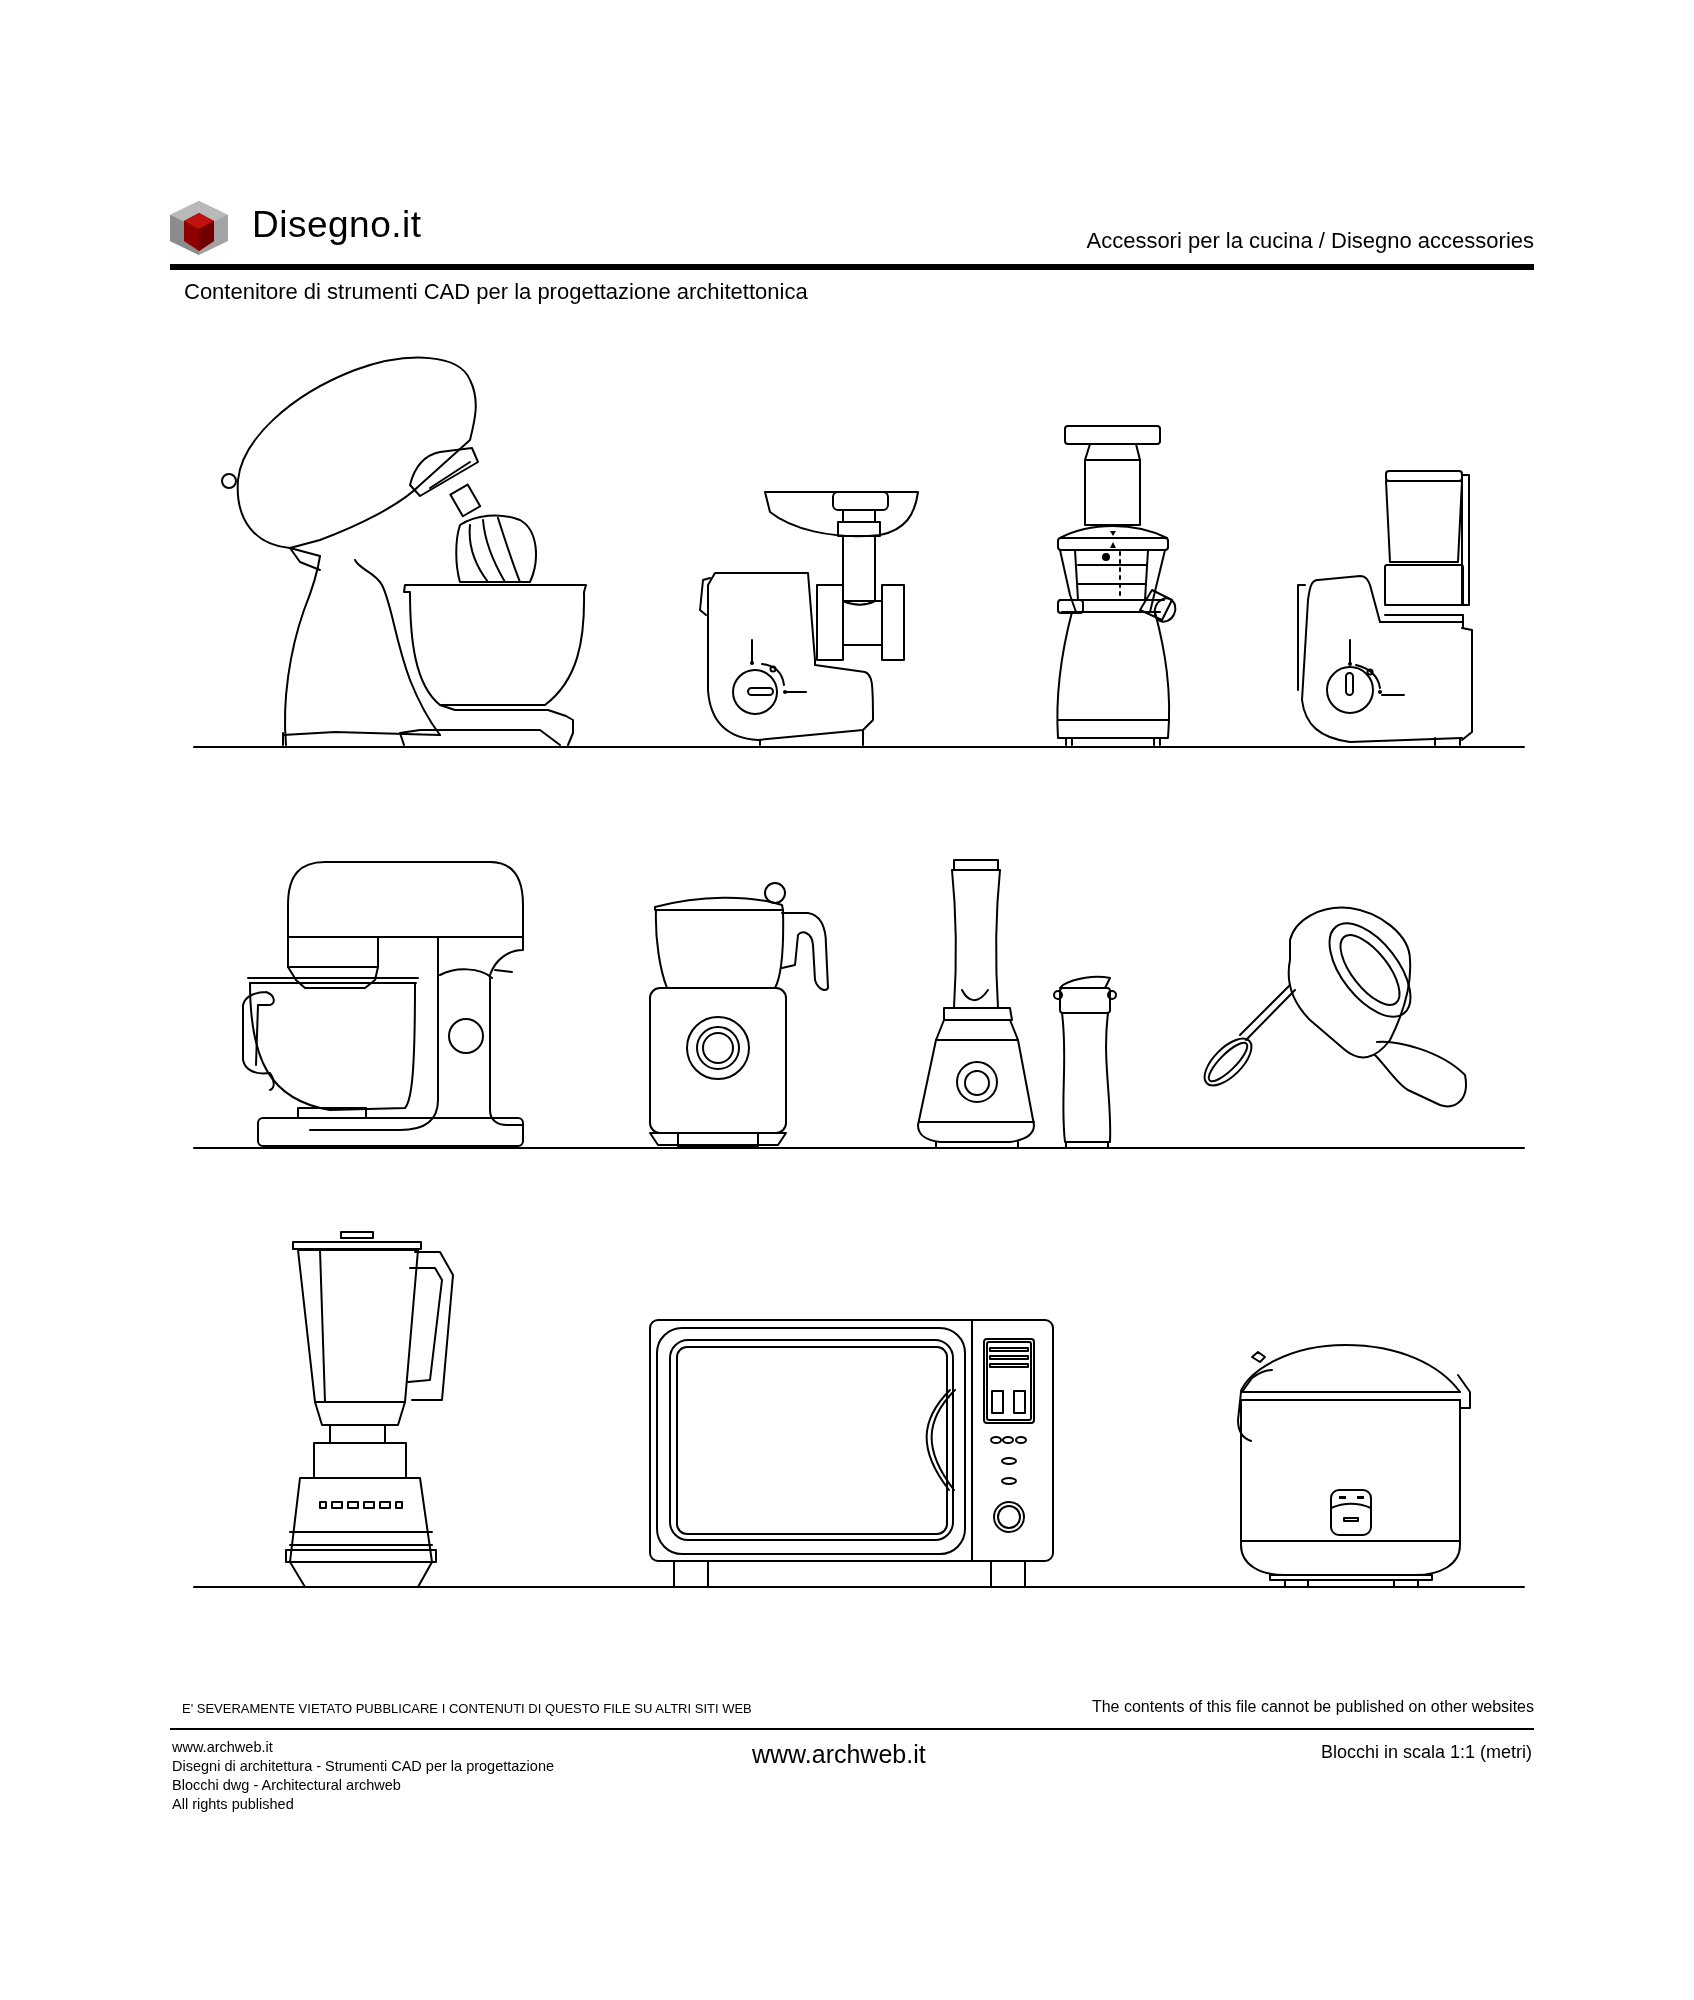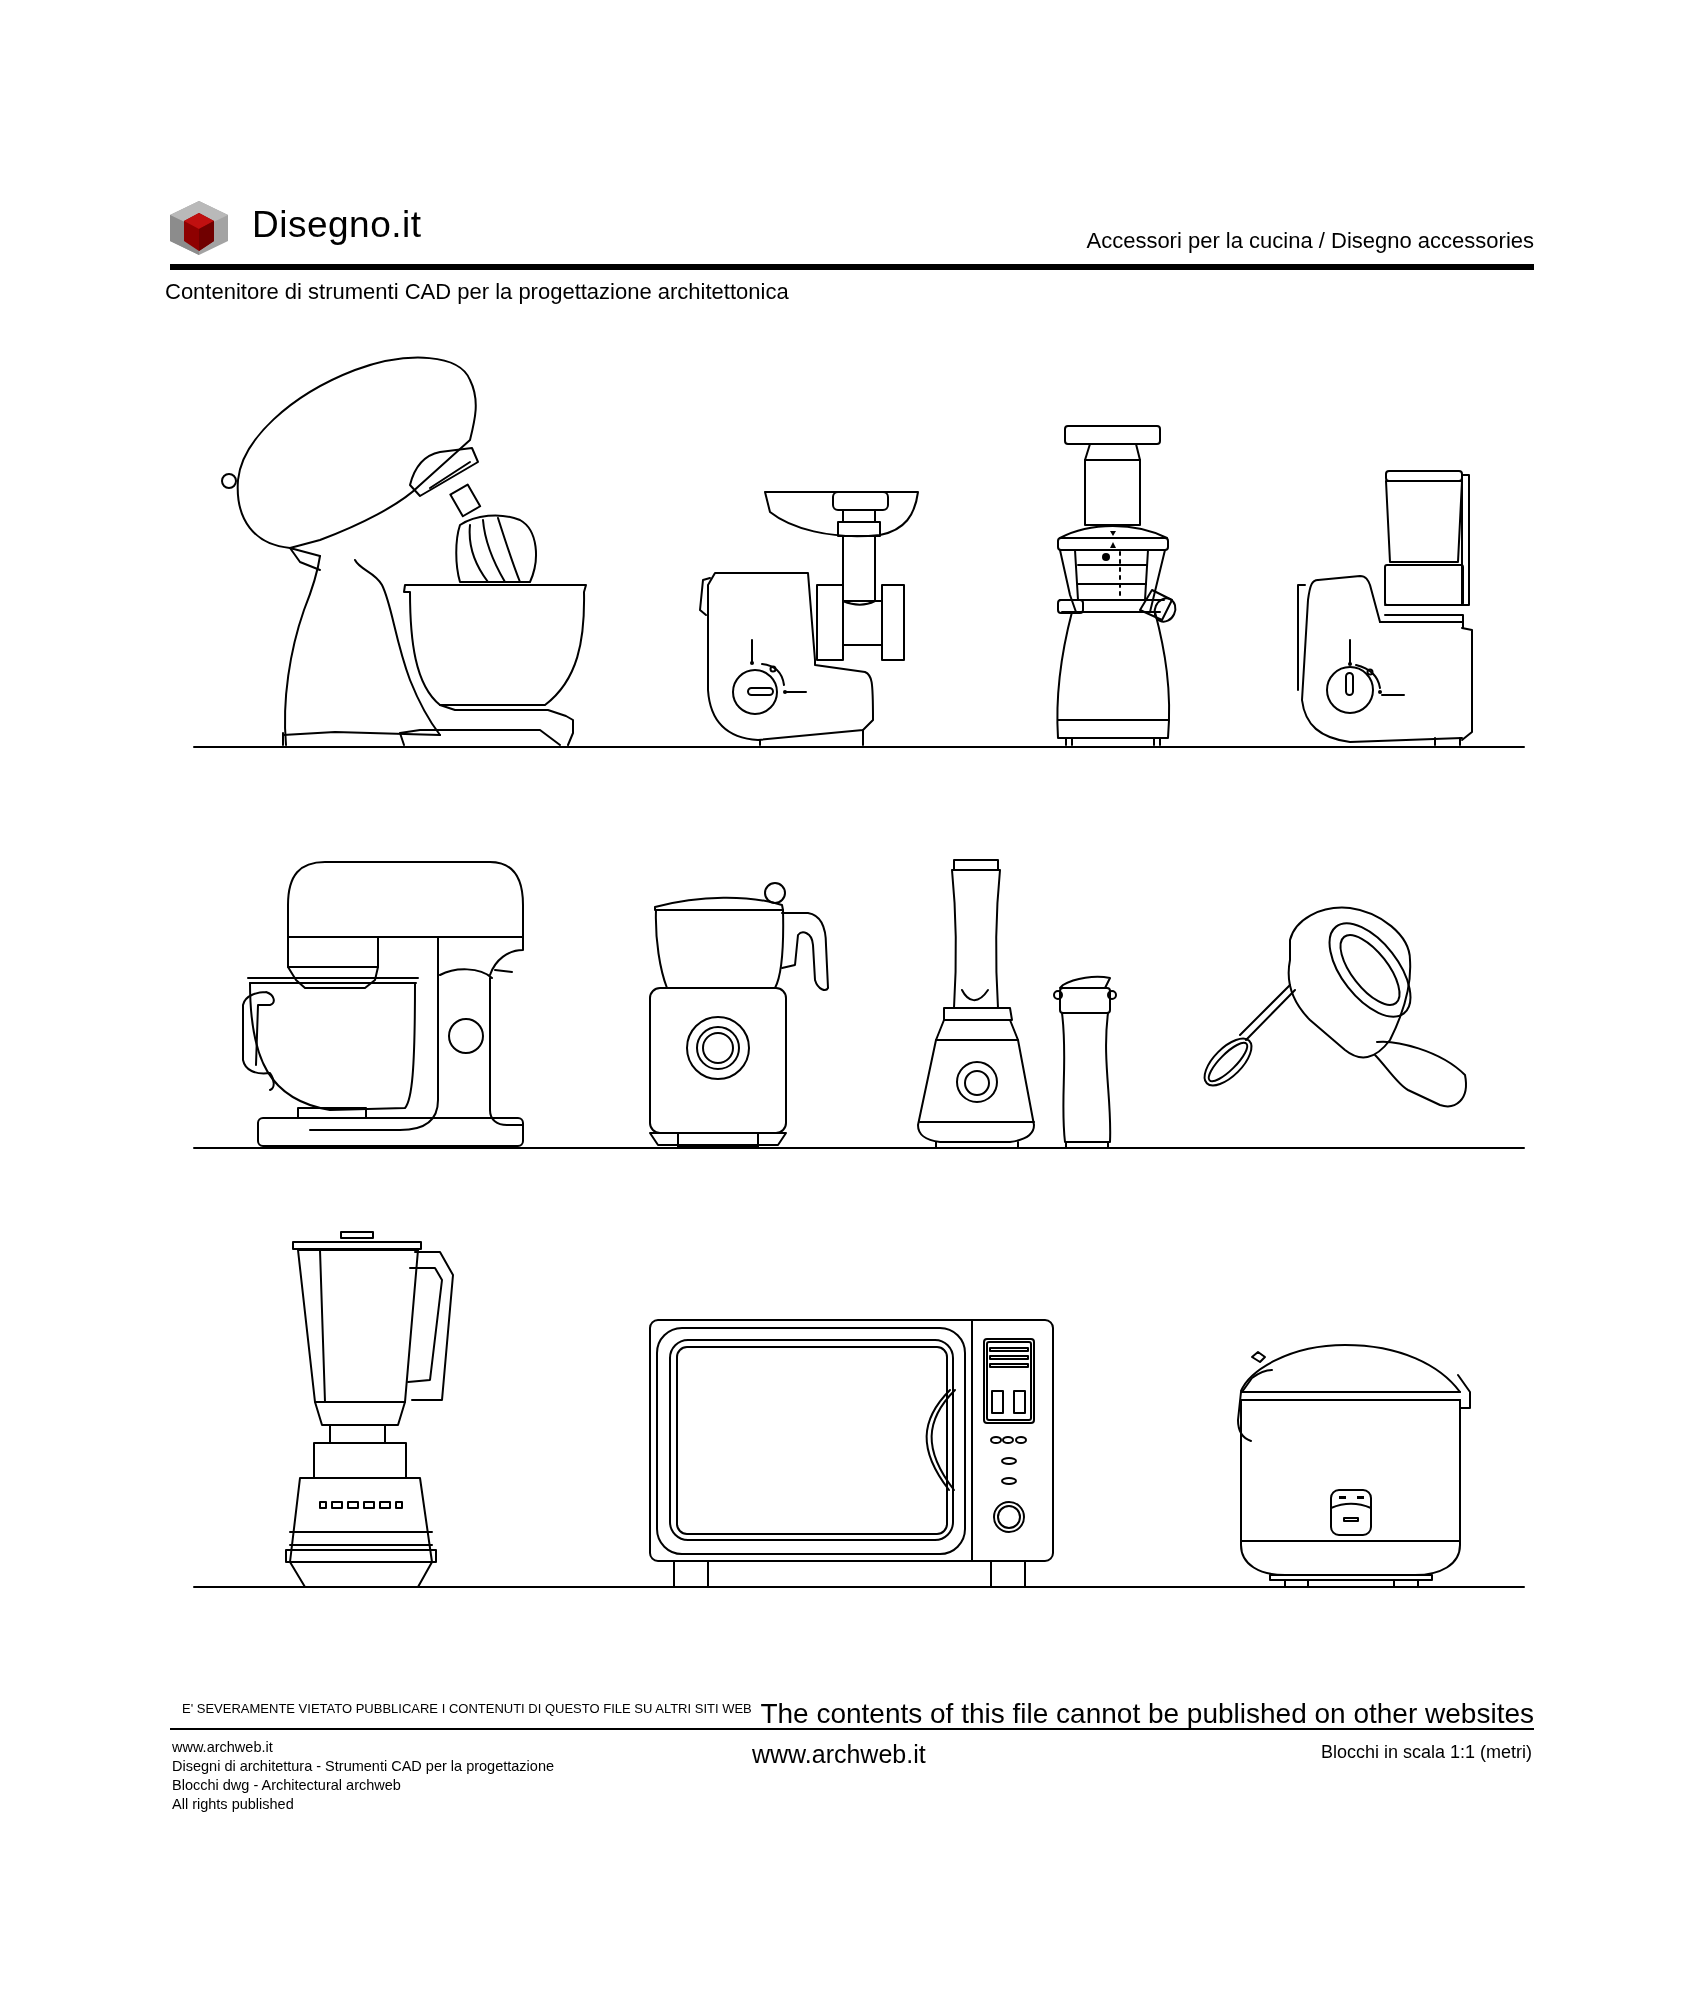--- a/index.html
+++ b/index.html
@@ -2,23 +2,23 @@
 <html><head>
 <meta charset="utf-8">
 <style>
   html, body { margin: 0; padding: 0; background: #ffffff; }
   body { width: 1694px; height: 2000px; position: relative; overflow: hidden;
          font-family: "Liberation Sans", sans-serif; color: #000; }
   .abs { position: absolute; }
   .brand { left: 252px; top: 204px; font-size: 37px; letter-spacing: 0.5px; }
   .sheet-title { right: 160px; top: 228px; font-size: 22px; }
   .rule-thick { left: 170px; width: 1364px; top: 264px; height: 6px; background: #000; }
-  .subtitle { left: 165px; top: 279px; font-size: 22px; }
+  .subtitle { left: 184px; top: 279px; font-size: 22px; }
   .warn-it { left: 182px; top: 1701px; font-size: 13px; }
-  .warn-en { right: 160px; top: 1698px; font-size: 28px; }
+  .warn-en { right: 160px; top: 1698px; font-size: 16px; }
   .rule-thin { left: 170px; width: 1364px; top: 1728px; height: 2px; background: #000; }
   .foot-left { left: 172px; top: 1738px; font-size: 14.5px; line-height: 19px; }
   .foot-center { left: 752px; top: 1740px; font-size: 25px; }
   .foot-right { right: 162px; top: 1742px; font-size: 18px; }
   svg.drawing { position: absolute; left: 0; top: 0; }
   svg.drawing * { vector-effect: non-scaling-stroke; }
   .ln { fill: none; stroke: #000; stroke-width: 2; stroke-linejoin: round; stroke-linecap: round; }
   .blk { fill: #000; stroke: none; }
 </style>
 </head>

